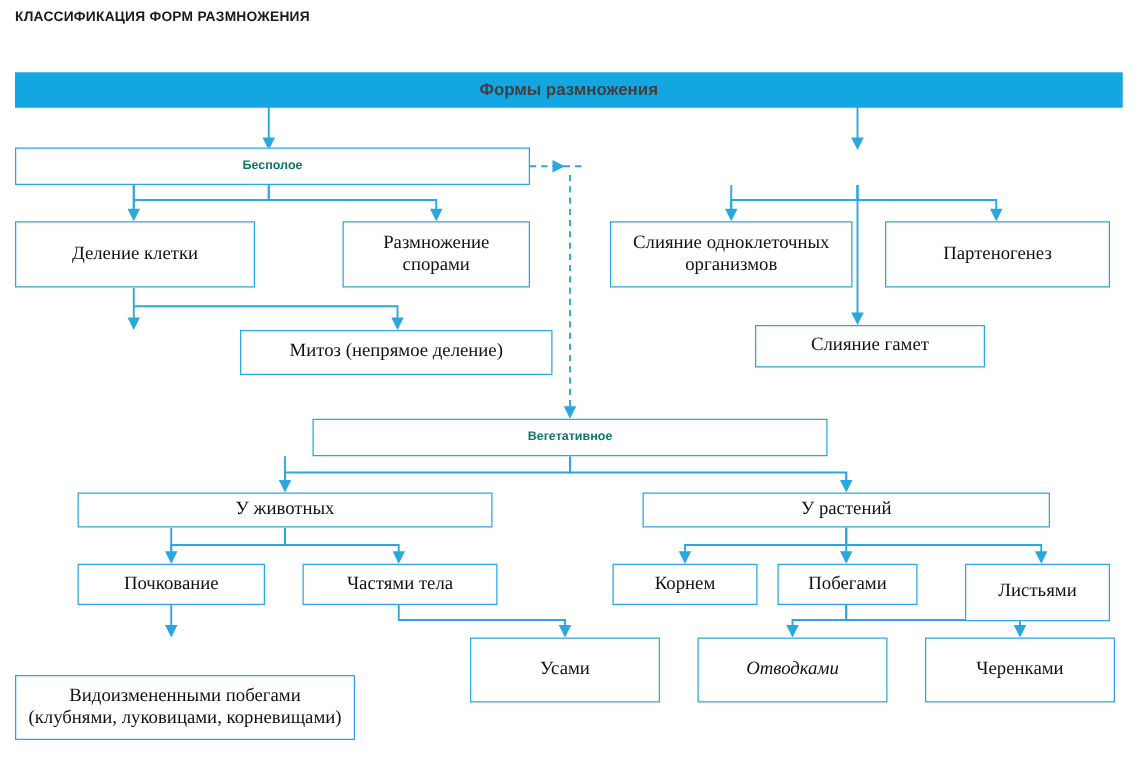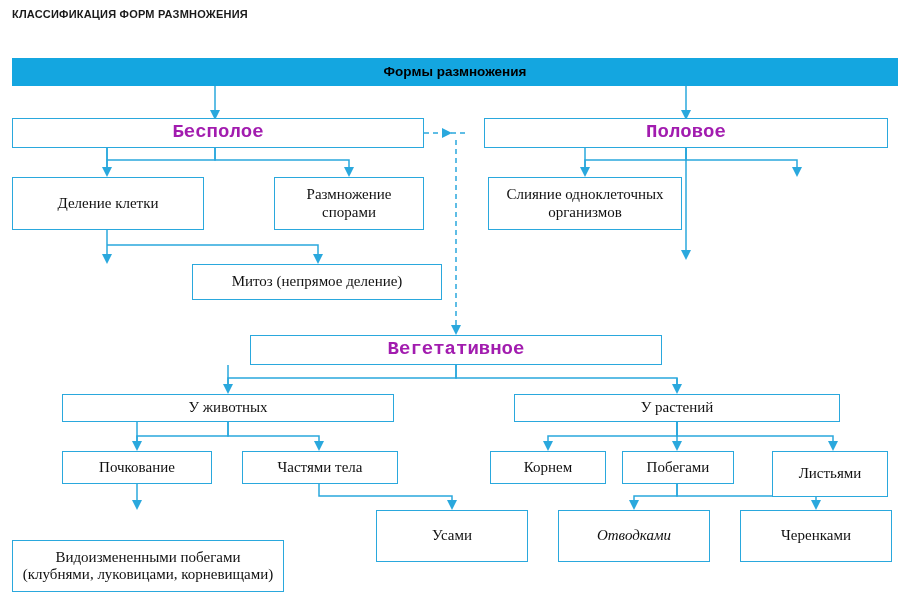--- a/index.html
+++ b/index.html
@@ -41,30 +41,30 @@
     justify-content: center;
     text-align: center;
     font-family: "Liberation Serif", serif;
     font-size: 15px;
     line-height: 1.15;
     padding: 2px 6px;
   }
   .node.header {
     background: #14a6e0;
     border-color: #14a6e0;
-    color: #000000;
+    color: #404040;
     font-family: "Liberation Sans", sans-serif;
     font-weight: bold;
     font-size: 13.5px;
   }
   .node.section {
-    color: #a21caf;
-    font-family: Liberation Mono, monospace;
+    color: #0f766e;
+    font-family: Liberation Sans, sans-serif;
     font-weight: bold;
-    font-size: 19px;
+    font-size: 10px;
   }
   svg.lines {
     position: absolute;
     left: 0; top: 0;
     width: 910px;
     height: 609px;
     pointer-events: none;
   }
 </style>
 </head>
@@ -147,42 +147,45 @@
   </svg>
 
   <div class="node header" style="left:12px; top:58px; width:886px; height:28px;">
     <span>Формы размножения</span>
   </div>
 
   <div class="node section" style="left:12px; top:118px; width:412px; height:30px;">
     <span>Бесполое</span>
   </div>
 
-  <div class="node section" style="left:484px; top:118px; width:404px; height:30px;">
-    <span>Половое</span>
-  </div>
 
   <div class="node" style="left:12px; top:177px; width:192px; height:53px;">
     <span>Деление клетки</span>
   </div>
 
   <div class="node" style="left:274px; top:177px; width:150px; height:53px;">
     <span>Размножение спорами</span>
   </div>
 
   <div class="node" style="left:488px; top:177px; width:194px; height:53px;">
     <span>Слияние одноклеточных организмов</span>
   </div>
 
+  <div class="node" style="left:708px; top:177px; width:180px; height:53px;">
+    <span>Партеногенез</span>
+  </div>
 
 
   <div class="node" style="left:192px; top:264px; width:250px; height:36px;">
     <span>Митоз (непрямое деление)</span>
   </div>
 
+  <div class="node" style="left:604px; top:260px; width:184px; height:34px;">
+    <span>Слияние гамет</span>
+  </div>
 
   <div class="node section" style="left:250px; top:335px; width:412px; height:30px;">
     <span>Вегетативное</span>
   </div>
 
   <div class="node" style="left:62px; top:394px; width:332px; height:28px;">
     <span>У животных</span>
   </div>
 
   <div class="node" style="left:514px; top:394px; width:326px; height:28px;">

